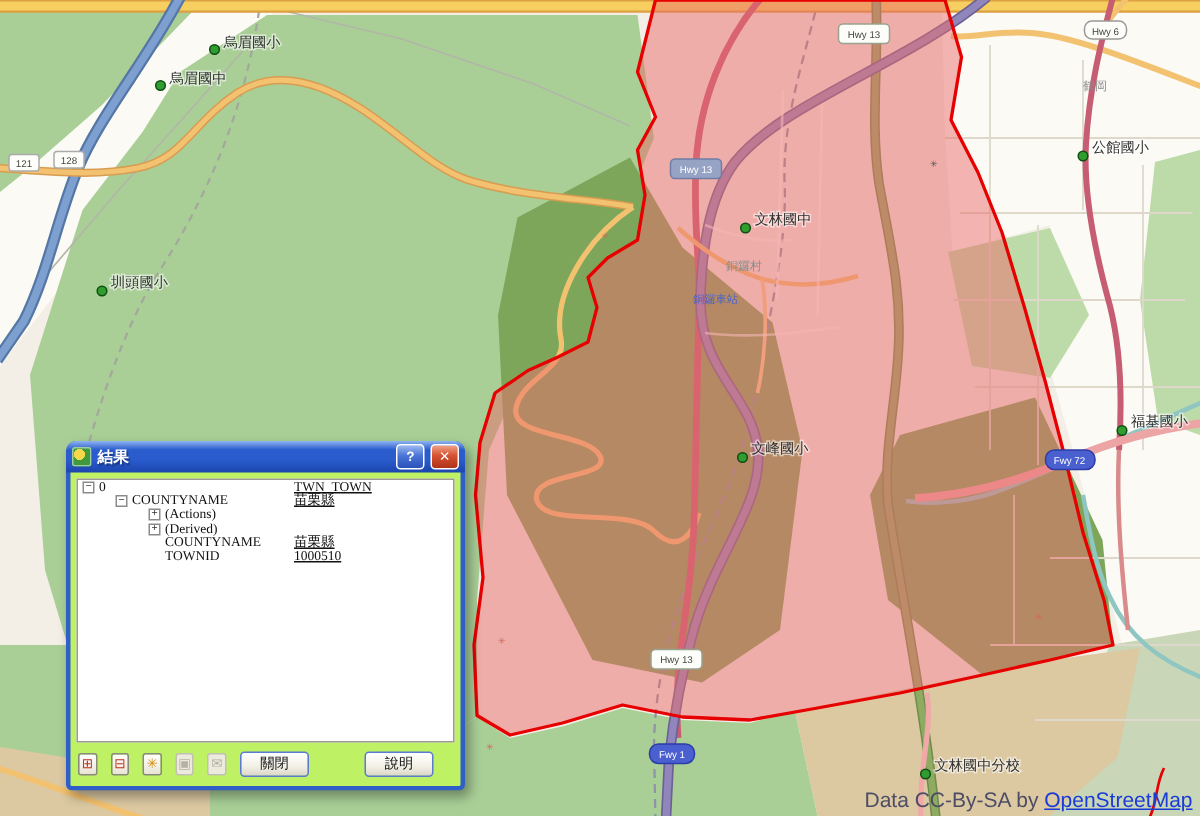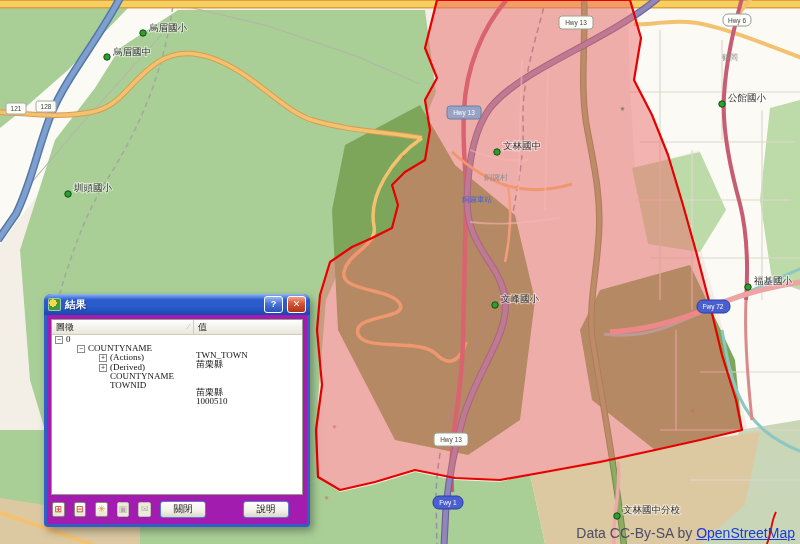--- a/index.html
+++ b/index.html
@@ -12,21 +12,21 @@
   .school-label{font-size:9.5px;fill:#2e2e2e;paint-order:stroke;stroke:rgba(255,255,255,.55);stroke-width:2px;}
   .place-label{font-size:8px;fill:#8d8d8d;}
   .station-label{font-size:7.5px;fill:#4a63c8;}
   .shield-text{font-size:6.5px;fill:#444;font-family:"Liberation Sans",sans-serif;text-anchor:middle;}
   .shield-text.lt{fill:#fff;}
   .attrib{position:absolute;right:5px;bottom:3px;font-size:14px;color:#4d4d66;}
   .attrib a{color:var(--link);text-decoration:underline;cursor:pointer;}
   
   .dialog{position:absolute;left:44px;top:294px;width:266px;height:233px;
           border:3px solid #2f5fc6;border-top:none;border-radius:7px 7px 4px 4px;
-          background:#a21caf;box-shadow:3px 4px 8px rgba(0,0,0,.35);box-sizing:border-box;}
+          background:#bef264;box-shadow:3px 4px 8px rgba(0,0,0,.35);box-sizing:border-box;}
   .titlebar{height:21px;margin:-0px -3px 0 -3px;border-radius:7px 7px 0 0;
             background:linear-gradient(180deg,#8fb4f2 0%,var(--titlebar) 28%,#2a5ccd 60%,#1c45ae 100%);
             display:flex;align-items:center;padding:0 4px;gap:4px;}
   .appicon{width:13px;height:13px;border-radius:2px;flex:0 0 auto;
            background:radial-gradient(circle at 38% 38%,#f7d84a 0 32%,#3f9a3f 33% 100%);
            box-shadow:inset 0 0 0 1px rgba(255,255,255,.5);}
   .title{color:#fff;font-size:10.5px;font-weight:bold;text-shadow:1px 1px 1px #15337c;flex:1;
          font-family:"Liberation Sans",sans-serif;}
   .tb-btn{width:17px;height:15px;border:1px solid #fff;border-radius:3px;color:#fff;
           font-size:9px;font-weight:bold;display:flex;align-items:center;justify-content:center;
@@ -41,21 +41,21 @@
   .thc{padding-left:4px;box-sizing:border-box;position:relative;}
   .thc.c1{width:142px;border-right:1px solid #cfccbe;}
   .thc.c1 .sort{position:absolute;right:4px;top:0;color:#999;font-size:8px;}
   .thc.c2{flex:1;}
   .trow{position:relative;height:9.2px;line-height:9.5px;white-space:nowrap;cursor:default;}
   .toggle{display:inline-block;width:8px;height:8px;border:1px solid #8b8b8b;background:#fff;
           font-size:7px;line-height:6px;text-align:center;vertical-align:middle;margin-right:3px;
           box-sizing:border-box;font-family:"Liberation Sans",sans-serif;color:#333;cursor:pointer;}
   .toggle.hidden{visibility:hidden;}
   .ind0{padding-left:3px;} .ind1{padding-left:25px;} .ind2{padding-left:47px;}
-  .tval{position:absolute;left:144px;top:16px;}
+  .tval{position:absolute;left:144px;top:0;text-decoration:underline;}
   .dlg-footer{height:20px;margin-top:4px;display:flex;align-items:center;gap:9px;padding:0 14px 0 1px;}
   .mini-btn{width:15px;height:15px;border:1px solid #8a8a7a;border-radius:2px;
             background:linear-gradient(180deg,#fff,#e8e4d4);display:flex;align-items:center;
             justify-content:center;font-size:9px;line-height:1;cursor:pointer;padding:0;}
   .mini-btn.red{color:#c03020;} .mini-btn.gold{color:#d79010;}
   .mini-btn.disabled{color:#b5b2a5;background:#eceadc;border-color:#c2c0b2;cursor:default;}
   .xp-btn{height:17px;min-width:46px;border:1px solid #5a7bd0;border-radius:3px;
           background:linear-gradient(180deg,#ffffff,#f2f0e6 60%,#dcd6c6);
           font-size:9.5px;font-family:Liberation Sans, sans-serif;color:#111;
           display:flex;align-items:center;justify-content:center;cursor:pointer;padding:0 6px;margin-left:28px;}
@@ -235,24 +235,20 @@
 
   <div class="dialog">
     <div class="titlebar">
       <span class="appicon"></span>
       <span class="title">結果</span>
       <span class="tb-btn tb-help">?</span>
       <span class="tb-btn tb-close">✕</span>
     </div>
     <div class="dlg-body">
       <div class="tree">
-        <div class="thead">
-          <span class="thc c1"><span>圖徵</span><span class="sort">∕</span></span>
-          <span class="thc c2"><span>值</span></span>
-        </div>
         <div class="trow ind0">
           <span class="toggle">−</span><span>0</span>
           <span class="tval">TWN_TOWN</span>
         </div>
         <div class="trow ind1">
           <span class="toggle">−</span><span>COUNTYNAME</span>
           <span class="tval">苗栗縣</span>
         </div>
         <div class="trow ind2">
           <span class="toggle">+</span><span>(Actions)</span>

